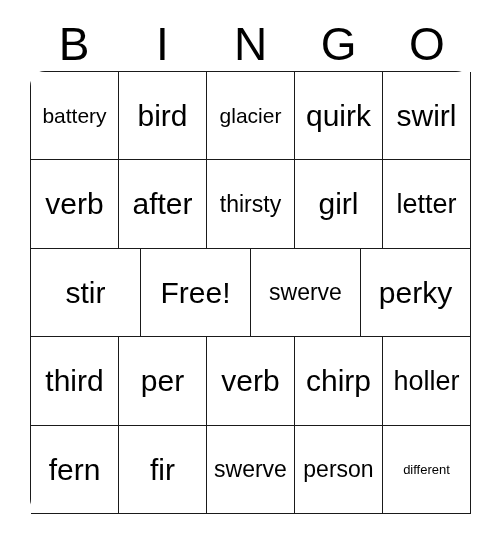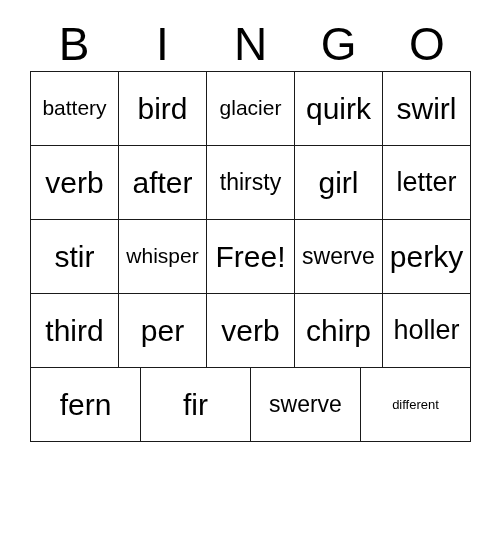--- a/index.html
+++ b/index.html
@@ -46,26 +46,27 @@
     color: #000000;
     font-family: "Liberation Sans", sans-serif;
   }
 
   
   #grid {
     position: absolute;
     left: 30px;
     top: 71px;
     width: 441px;
-    height: 371px;
+    height: 443px;
     box-sizing: border-box;
     border-top: 1px solid #1a1a1a;
     border-left: 1px solid #1a1a1a;
     display: flex;
     flex-direction: column;
+    border-radius: 15px;
   }
   .grid-row {
     flex: 1 1 0;
     display: flex;
     min-height: 0;
   }
   .grid-cell {
     flex: 1 1 0;
     min-width: 0;
     box-sizing: border-box;
@@ -143,23 +144,20 @@
       <div class="grid-cell">
           <span class="cell-text size-lg">letter</span>
         </div>
     </div>
 
     <div class="grid-row">
       <div class="grid-cell">
           <span class="cell-text size-xl">stir</span>
         </div>
       <div class="grid-cell">
-          <span class="cell-text size-sm">whisper</span>
-        </div>
-      <div class="grid-cell">
           <span class="cell-text size-xl">Free!</span>
         </div>
       <div class="grid-cell">
           <span class="cell-text size-md">swerve</span>
         </div>
       <div class="grid-cell">
           <span class="cell-text size-xl">perky</span>
         </div>
     </div>
 
@@ -183,20 +181,23 @@
 
     <div class="grid-row">
       <div class="grid-cell">
           <span class="cell-text size-xl">fern</span>
         </div>
       <div class="grid-cell">
           <span class="cell-text size-xl">fir</span>
         </div>
       <div class="grid-cell">
           <span class="cell-text size-md">swerve</span>
+        </div>
+      <div class="grid-cell">
+          <span class="cell-text size-md">person</span>
         </div>
       <div class="grid-cell">
           <span class="cell-text size-xs">different</span>
         </div>
     </div>
 
   </div>
 </div>
 
 </body></html>

